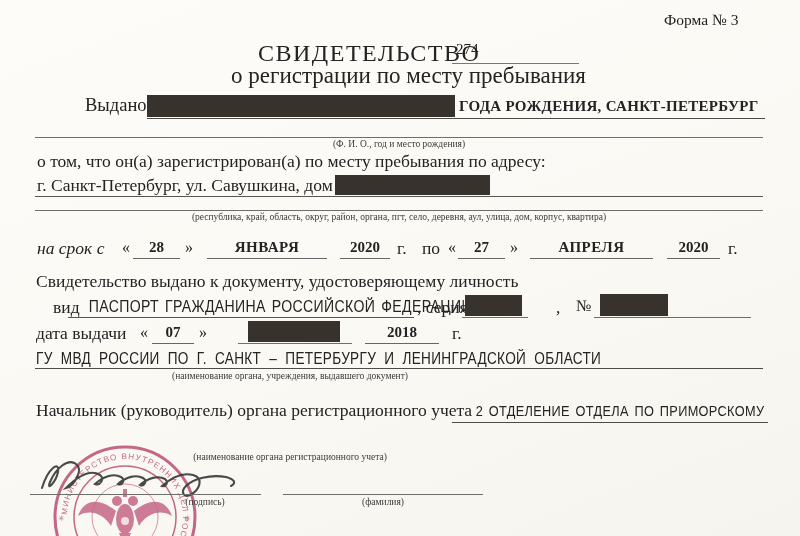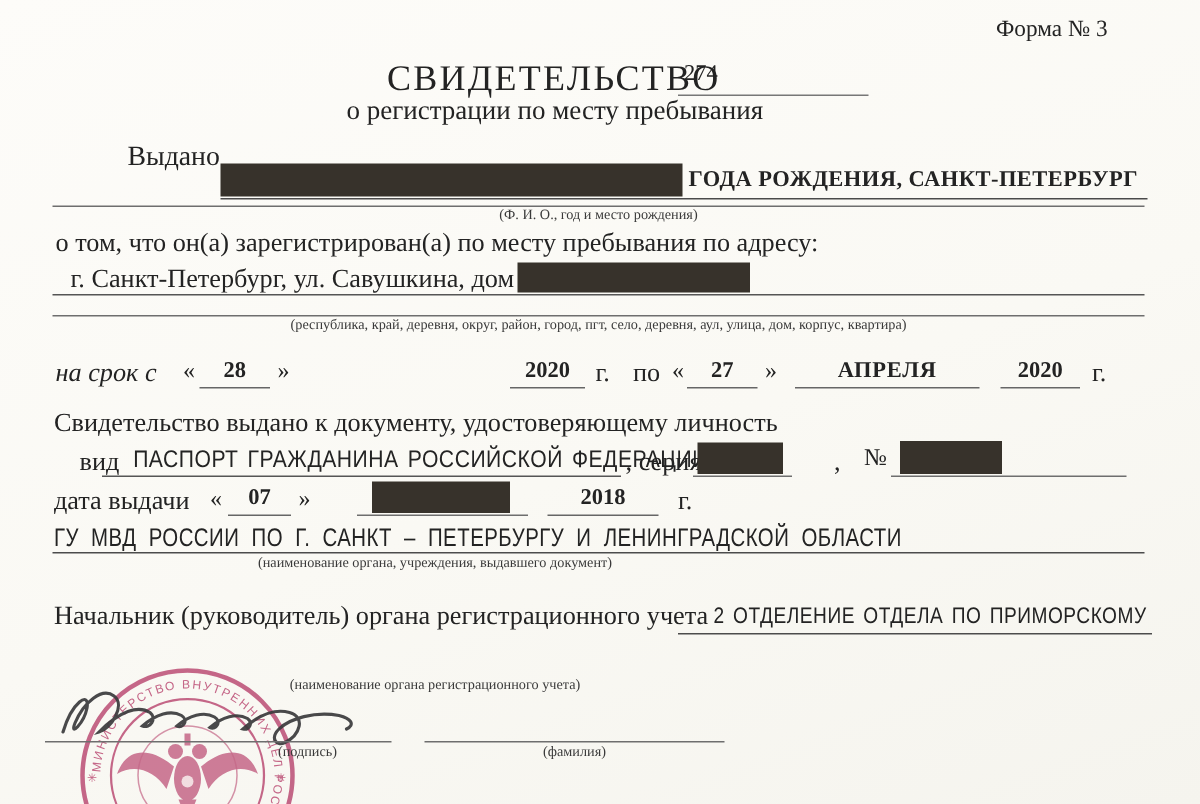--- a/index.html
+++ b/index.html
@@ -32,42 +32,43 @@
 <body>
 
 <div class="page">
 
   <div class="abs" style="left:664px; top:11px; font-size:15.5px;">Форма № 3</div>
 
   <div class="abs" style="left:258px; top:40px; font-size:24px; letter-spacing:1.5px;">СВИДЕТЕЛЬСТВО</div>
   <div class="abs" style="left:452px; top:41px; width:123px; height:22px; border-bottom:1px solid #777; font-size:15px; padding-left:4px;">
     <span>274</span>
   </div>
-  <div class="abs" style="left:231px; top:63px; font-size:18px;">о регистрации по месту пребывания</div>
+  <div class="abs" style="left:231px; top:63px; font-size:23px;">о регистрации по месту пребывания</div>
 
   <div class="abs" style="left:85px; top:95px; font-size:18.5px;">Выдано</div>
-  <div class="abs" style="left:147px; top:108px; width:618px; height:24px; border-bottom:1.4px solid #4a4a4a; display:flex; align-items:center;text-align:center;">
+  <div class="abs" style="left:147px; top:94px; width:618px; height:24px; border-bottom:1.4px solid #4a4a4a; display:flex; align-items:center;text-align:center;">
     <span class="redact" style="width:308px; height:22px;"></span>
     <span style="font-size:15px; font-weight:bold; margin-left:4px; letter-spacing:0.3px; white-space:nowrap;">ГОДА РОЖДЕНИЯ, САНКТ-ПЕТЕРБУРГ</span>
   </div>
   <div class="rule" style="left:35px; top:116px; width:728px; height:21px;"></div>
   <div class="caption" style="left:35px; top:139px; width:728px;">(Ф. И. О., год и место рождения)</div>
 
   <div class="serif17" style="left:37px; top:151px;">о том, что он(а) зарегистрирован(а) по месту пребывания по адресу:</div>
   <div class="abs" style="left:35px; top:173px; width:728px; height:23px; border-bottom:1.4px solid #555; display:flex; align-items:flex-end;">
-    <span style="font-size:17.5px; margin-left:12px; white-space:nowrap;">г. Санкт-Петербург, ул. Савушкина, дом</span>
+    <span style="font-size:17.5px; margin-left:2px; white-space:nowrap;">г. Санкт-Петербург, ул. Савушкина, дом</span>
     <span class="redact" style="width:155px; height:20px; margin-left:2px; margin-bottom:1px;"></span>
   </div>
   <div class="rule" style="left:35px; top:193px; width:728px; height:17px;"></div>
-  <div class="caption" style="left:35px; top:212px; width:728px;">(республика, край, деревня, округ, район, город, пгт, село, деревня, аул, улица, дом, корпус, квартира)</div>
+  <div class="caption" style="left:35px; top:212px; width:728px;">(республика, край, область, округ, район, органа, пгт, село, деревня, аул, улица, дом, корпус, квартира)</div>
 
   <div class="serif17" style="left:37px; top:238px;font-style:italic;">на срок с</div>
   <span class="q" style="left:122px;">«</span>
   <div class="vline" style="left:133px; top:237px; width:47px;">28</div>
   <span class="q" style="left:185px;">»</span>
+  <div class="vline" style="left:207px; top:237px; width:120px; letter-spacing:0.5px;">ЯНВАРЯ</div>
   <div class="vline" style="left:340px; top:237px; width:50px;">2020</div>
   <div class="serif17" style="left:397px; top:238px;">г.</div>
   <div class="serif17" style="left:422px; top:238px;">по</div>
   <span class="q" style="left:448px;">«</span>
   <div class="vline" style="left:458px; top:237px; width:47px;">27</div>
   <span class="q" style="left:510px;">»</span>
   <div class="vline" style="left:530px; top:237px; width:123px; letter-spacing:0.5px;">АПРЕЛЯ</div>
   <div class="vline" style="left:667px; top:237px; width:53px;">2020</div>
   <div class="serif17" style="left:728px; top:238px;">г.</div>
 

